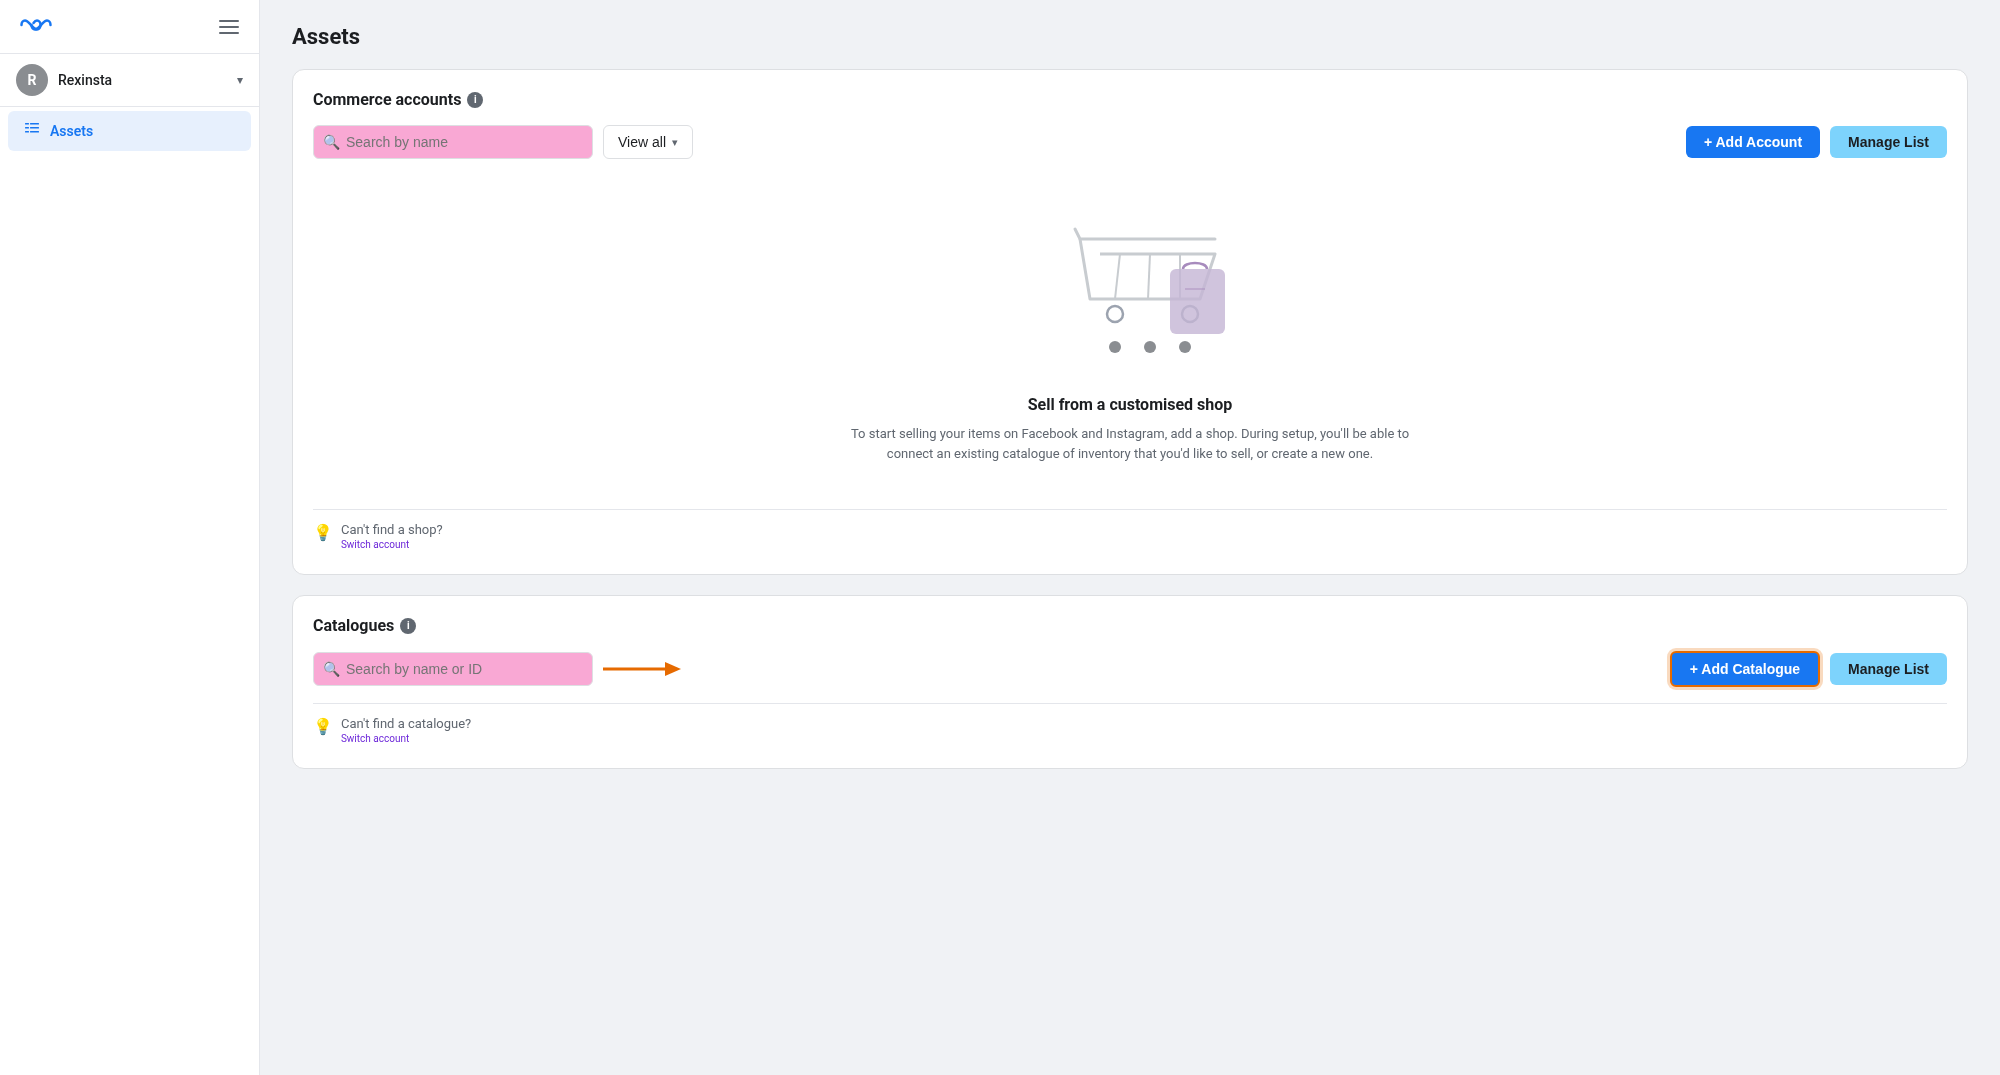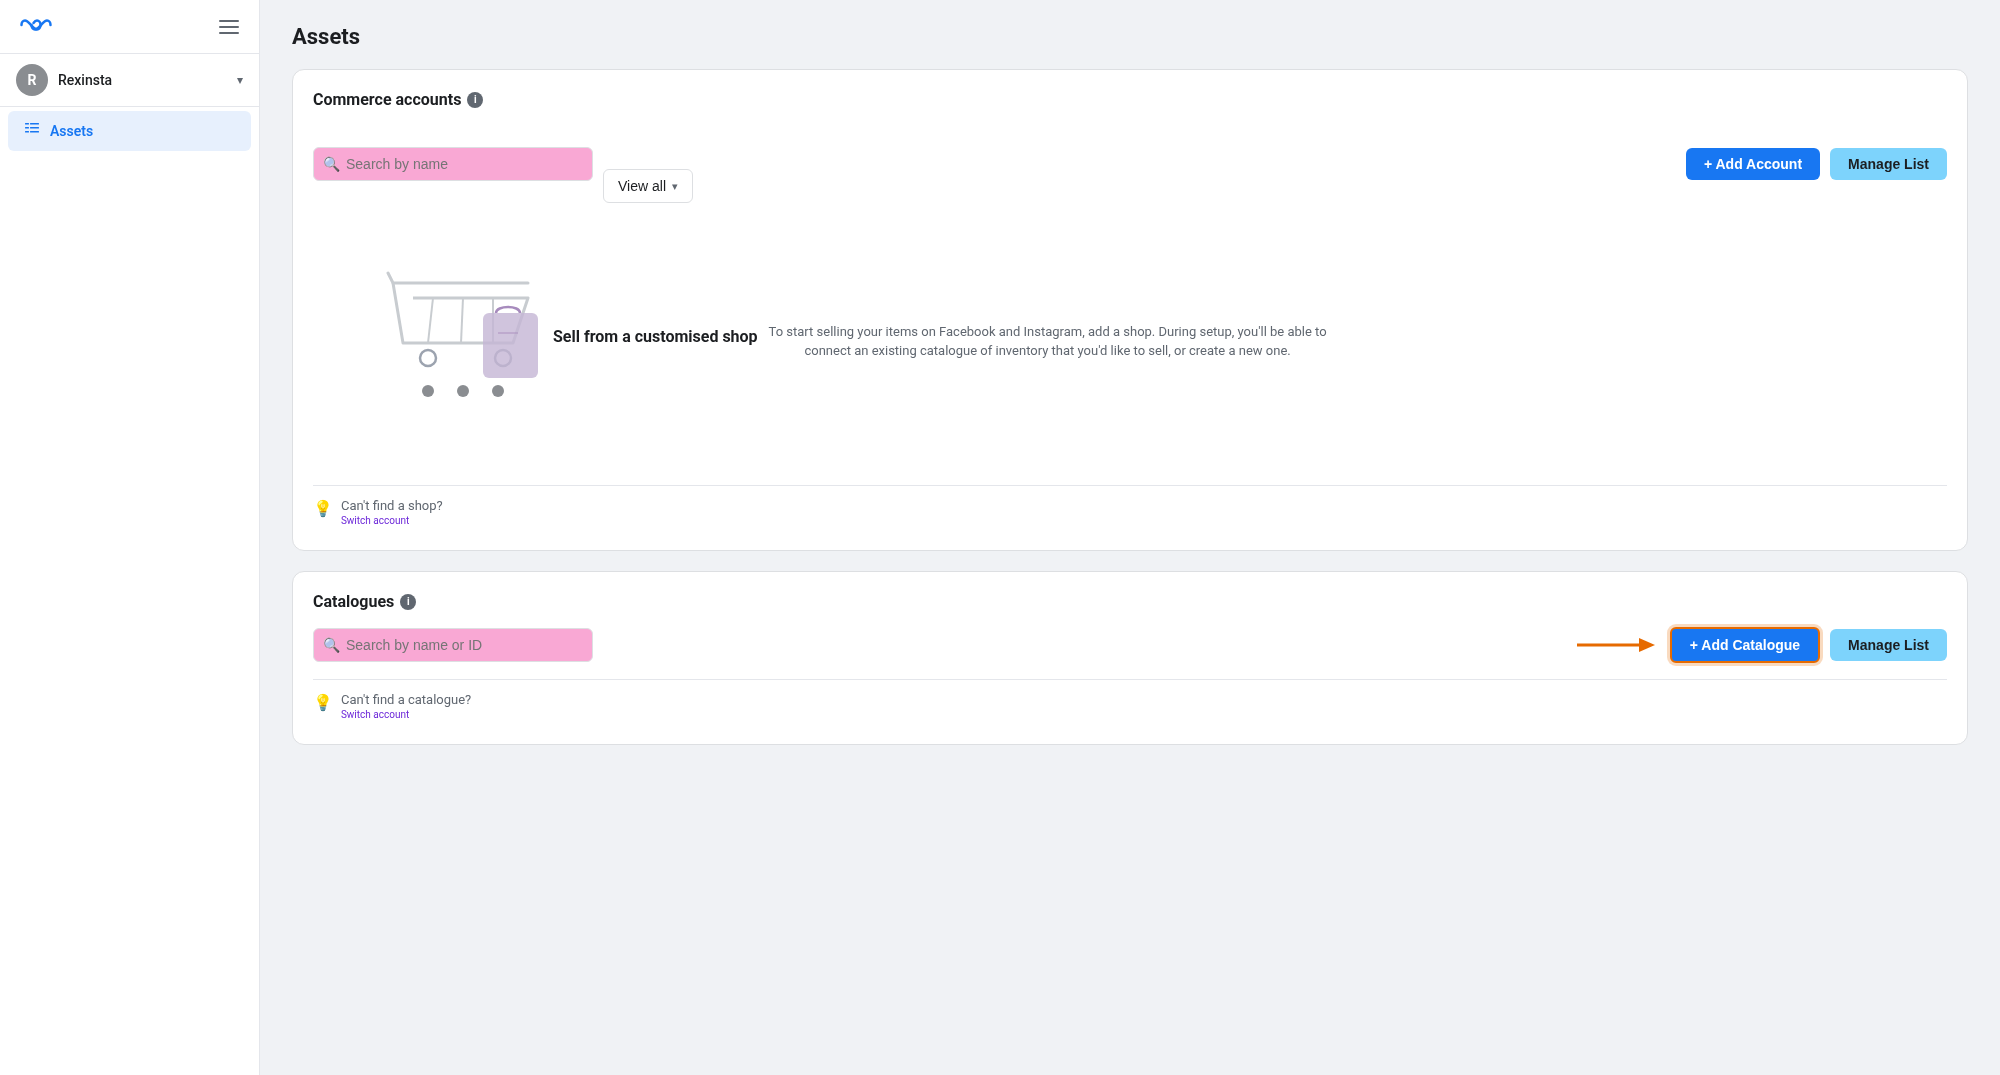--- a/index.html
+++ b/index.html
@@ -187,21 +187,20 @@
       display: flex;
       align-items: center;
       gap: 6px;
       padding: 8px 14px;
       border: 1px solid #dddfe2;
       border-radius: 6px;
       background: #fff;
       font-size: 14px;
       cursor: pointer;
       color: #1c1e21;
-      margin-top: 44px;
     }
     .dropdown-btn .caret {
       color: #606770;
       font-size: 11px;
     }
     .btn-primary {
       display: flex;
       align-items: center;
       gap: 6px;
       padding: 8px 18px;
@@ -223,21 +222,21 @@
       border: none;
       border-radius: 6px;
       font-size: 14px;
       font-weight: 600;
       cursor: pointer;
     }
 
     
     .empty-state {
       display: flex;
-      flex-direction: row;
+      flex-direction: column;
       align-items: center;
       padding: 20px 20px 30px;
     }
     .shopping-cart-illustration {
       width: 220px;
       height: 180px;
       margin-bottom: 16px;
     }
     .empty-state-title {
       font-size: 16px;
@@ -288,21 +287,21 @@
       align-items: center;
       gap: 10px;
       margin-bottom: 16px;
       position: relative;
     }
     .arrow-annotation {
       display: flex;
       align-items: center;
       gap: 13px;
       flex: 1;
-      justify-content: flex-end;
+      justify-content: space-between;
     }
     .btn-primary-highlighted {
       display: flex;
       align-items: center;
       gap: 6px;
       padding: 8px 18px;
       background: #1877f2;
       color: #fff;
       border: 2px solid #e66a00;
       border-radius: 6px;

